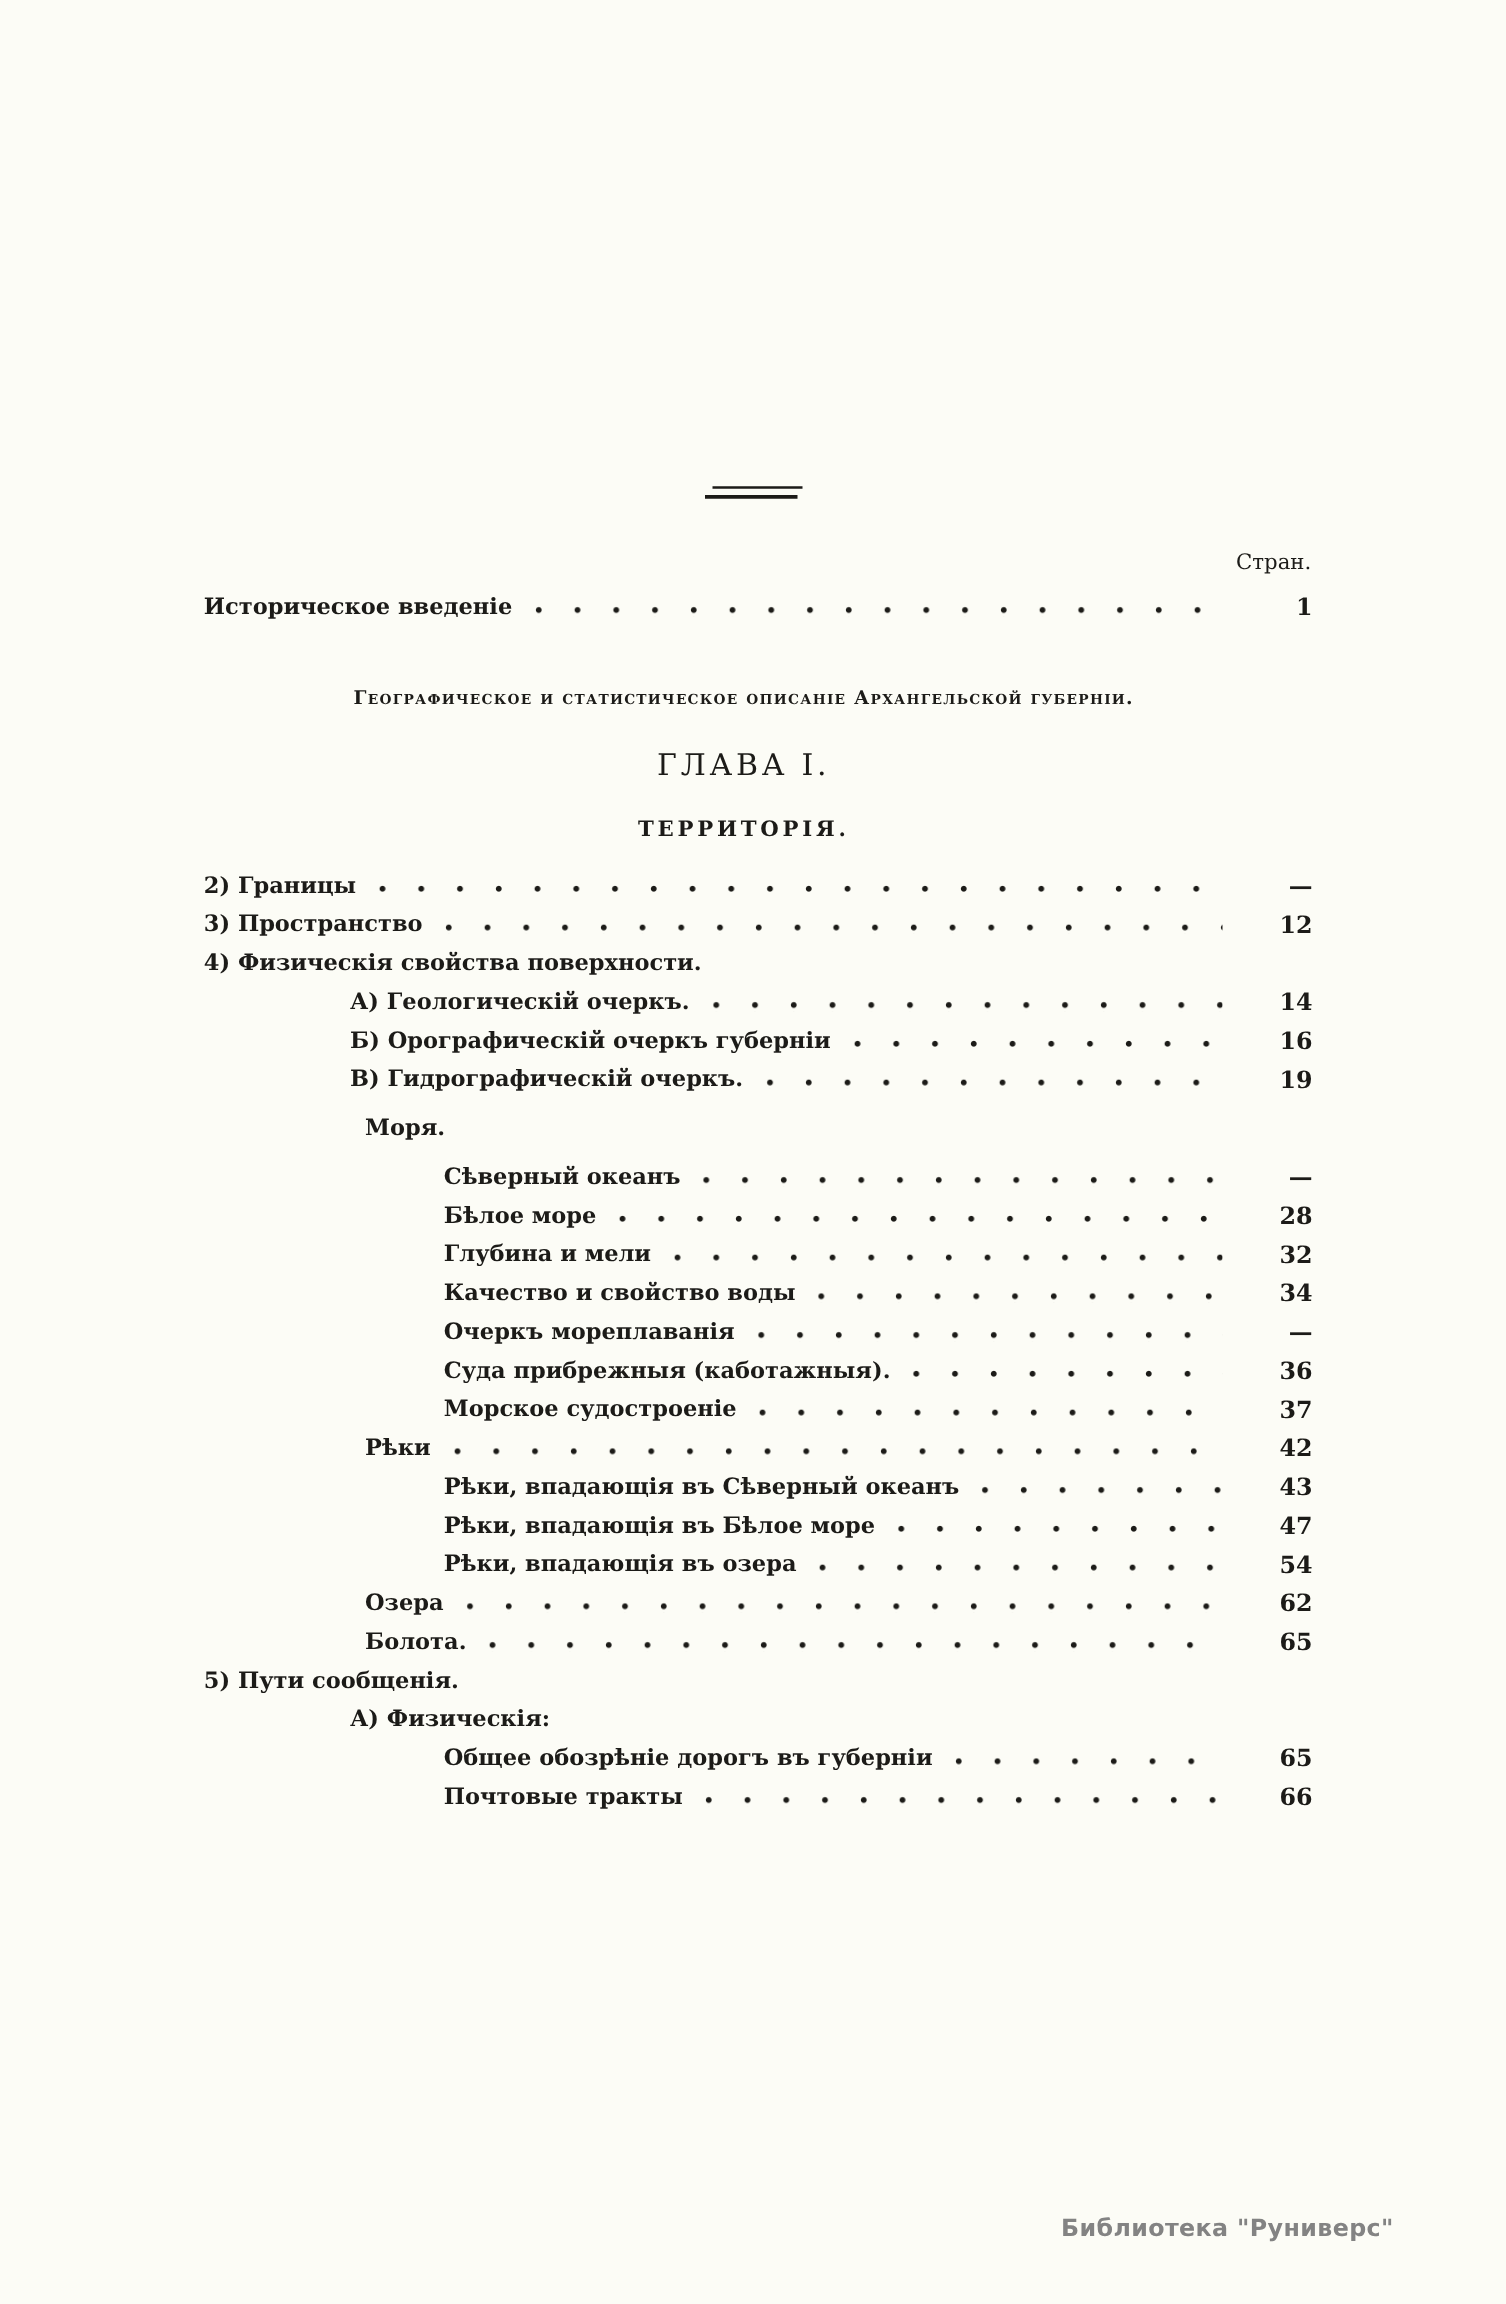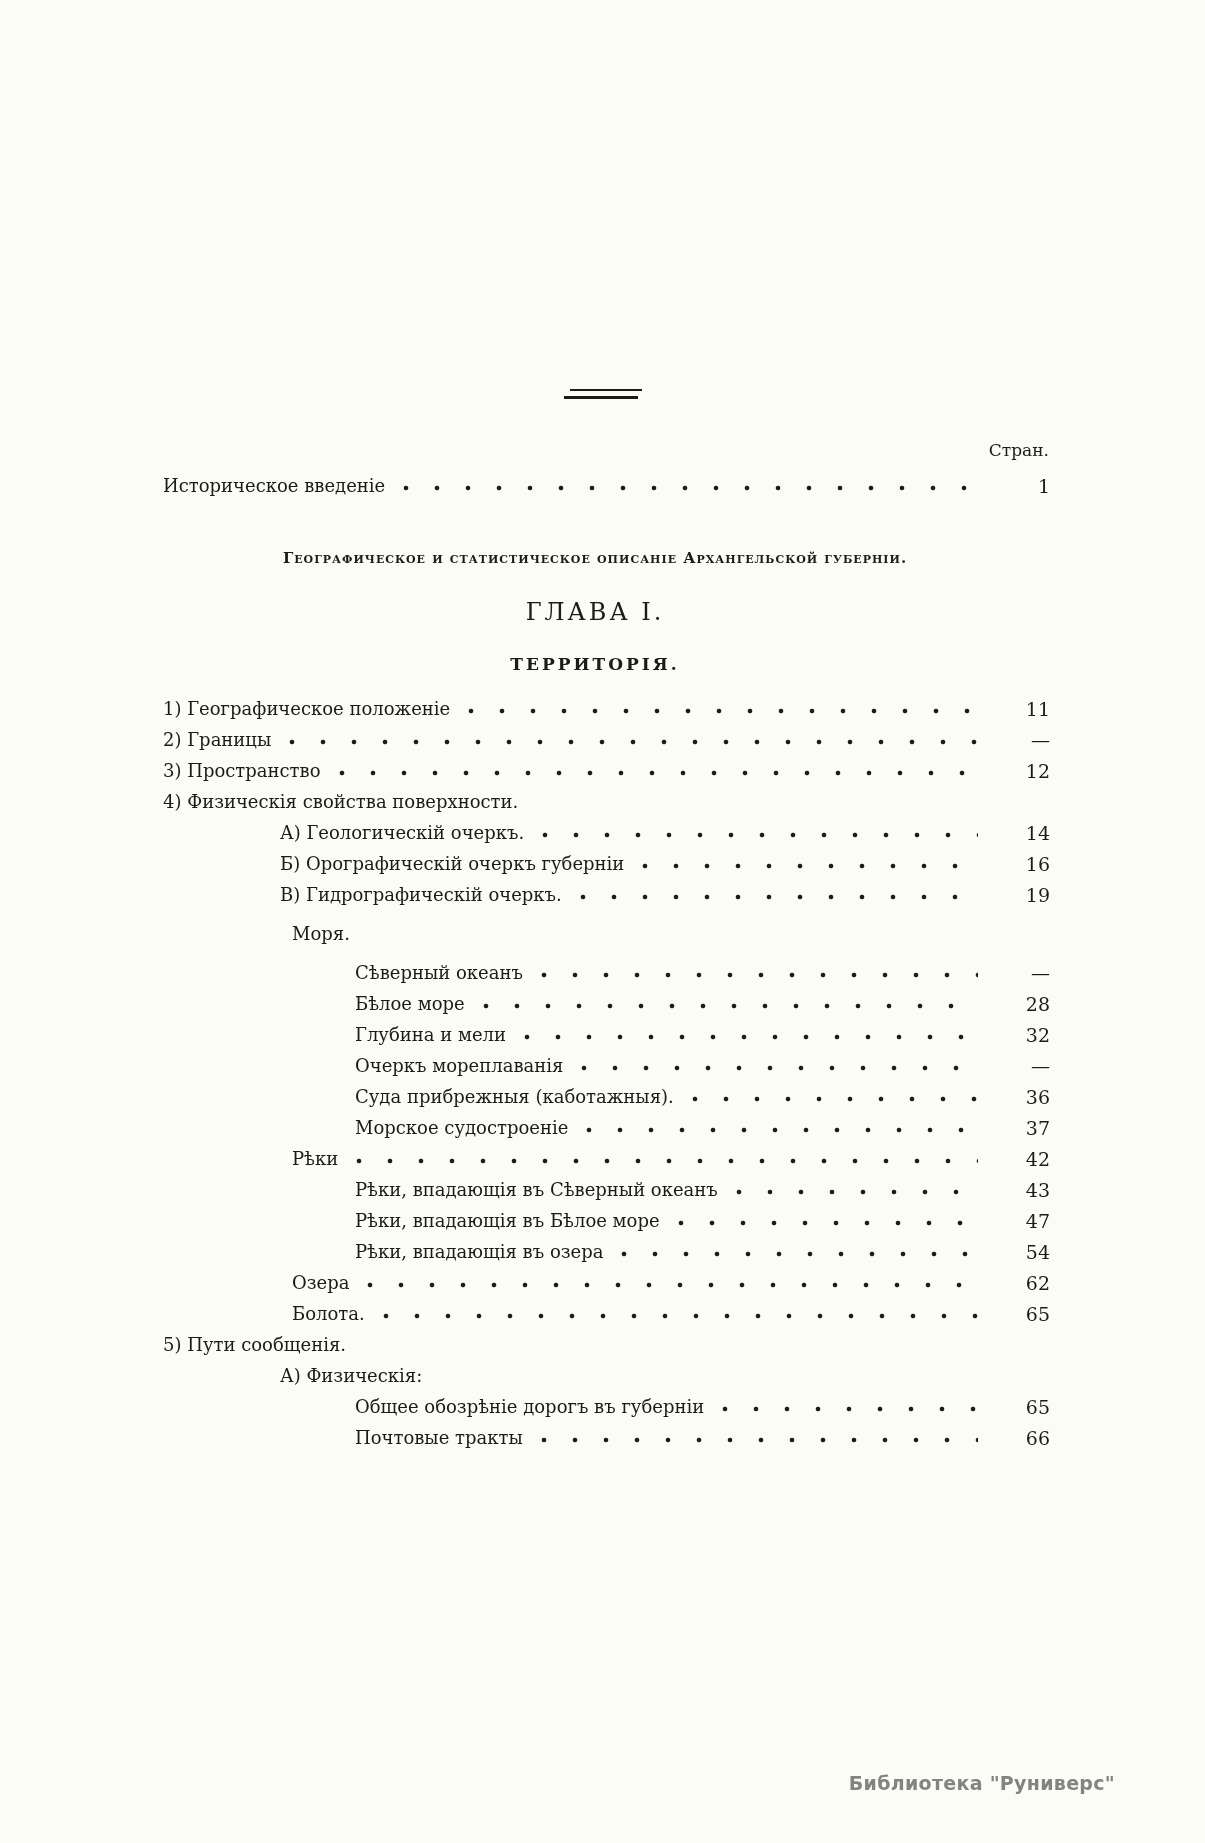--- a/index.html
+++ b/index.html
@@ -50,21 +50,21 @@
     font-size: 17px;
     line-height: 20px;
     padding-right: 1px;
   }
 
   .row {
     display: flex;
     align-items: center;
     height: 31px;
     font-size: 18px;
-    font-weight: 400;
+    font-weight: 700;
     white-space: nowrap;
   }
   .row.intro { margin-top: 10px; }
   .row .label { white-space: nowrap; }
   .row .dots {
     flex: 1 1 auto;
     height: 8px;
     margin: 0 16px 0 18px;
     transform: translateY(3px);
     background-image: radial-gradient(circle at 3px 3px, var(--ink, #1c1b18) 1.9px, rgba(0,0,0,0) 2.7px);
@@ -143,25 +143,20 @@
       <span class="dots"></span>
       <span class="page-num">1</span>
     </div>
 
     <div class="section-title">Географическое и статистическое описаніе Архангельской губерніи.</div>
     <div class="chapter-title">ГЛАВА I.</div>
     <div class="chapter-subtitle">ТЕРРИТОРІЯ.</div>
 
     <div class="entries" id="toc-entries">
         <div class="row ind0">
-          <span class="label">1) Географическое положеніе</span>
-          <span class="dots"></span>
-          <span class="page-num">11</span>
-        </div>
-        <div class="row ind0">
           <span class="label">2) Границы</span>
           <span class="dots"></span>
           <span class="page-num">—</span>
         </div>
         <div class="row ind0">
           <span class="label">3) Пространство</span>
           <span class="dots"></span>
           <span class="page-num">12</span>
         </div>
         <div class="row ind0">
@@ -198,20 +193,25 @@
           <span class="label">Бѣлое море</span>
           <span class="dots"></span>
           <span class="page-num">28</span>
         </div>
         <div class="row ind3">
           <span class="label">Глубина и мели</span>
           <span class="dots"></span>
           <span class="page-num">32</span>
         </div>
         <div class="row ind3">
+          <span class="label">Качество и свойство воды</span>
+          <span class="dots"></span>
+          <span class="page-num">34</span>
+        </div>
+        <div class="row ind3">
           <span class="label">Очеркъ мореплаванія</span>
           <span class="dots"></span>
           <span class="page-num">—</span>
         </div>
         <div class="row ind3">
           <span class="label">Суда прибрежныя (каботажныя).</span>
           <span class="dots"></span>
           <span class="page-num">36</span>
         </div>
         <div class="row ind3">

